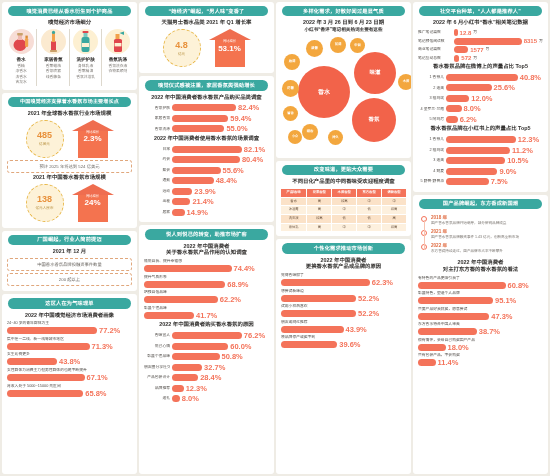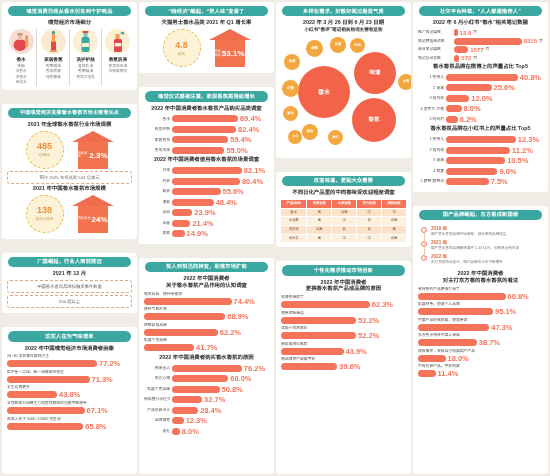--- a/index.html
+++ b/index.html
@@ -14,21 +14,21 @@
     width: 550px; height: 476px;
     display: flex;
     gap: 2px;
     padding: 2px;
     background: #efece5;
   }
   .col {
     flex: 1 1 0;
     display: flex;
     flex-direction: column;
-    gap: 14px;
+    gap: 3px;
     min-width: 0;
   }
   .card {
     background: #ffffff;
     border-radius: 3px;
     padding: 3px 4px 4px;
     overflow: hidden;
   }
   
   .pill {
@@ -97,22 +97,22 @@
     align-items: center; justify-content: flex-end;
   }
   .roof {
     width: 0; height: 0;
     border-left: 21px solid transparent;
     border-right: 21px solid transparent;
     border-bottom: 11px solid #ef6d4f;
   }
   .wall {
     width: 30px; height: 27px; background: #f4734f;
-    display: flex; flex-direction: row;
-    align-items: center; justify-content: space-between;
+    display: flex; flex-direction: column;
+    align-items: center; justify-content: flex-start;
     color: #fff;
   }
   .wall .lbl { font-size: 3.3px; line-height: 1.1; }
   .wall .pct { font-size: 8px; font-weight: bold; line-height: 1; margin-top: 1px; }
   .dashnote {
     border: 0.8px dashed #e0a77c;
     border-radius: 3px;
     text-align: center;
     font-size: 4.3px; color: #6b6762;
     padding: 3px 2px;
@@ -355,27 +355,20 @@
             <span class="pct">53.1%</span>
           </div>
         </div>
       </div>
     </div>
 
     <div class="card">
       <div class="pill">嗅觉仪式感被注重，家居香氛类强劲增长</div>
       <div class="subtitle">2022 年中国消费者香水香氛产品购买品类调查</div>
       <div class="bars">
-        <div class="barrow inline">
-          <span class="blabel side">香水</span>
-          <div class="btrack">
-            <div class="bfill" style="width:68%"></div>
-            <span class="bval">69.4%</span>
-          </div>
-        </div>
         <div class="barrow inline">
           <span class="blabel side">香氛护肤</span>
           <div class="btrack">
             <div class="bfill" style="width:66%"></div>
             <span class="bval">82.4%</span>
           </div>
         </div>
         <div class="barrow inline">
           <span class="blabel side">家居香氛</span>
           <div class="btrack">

